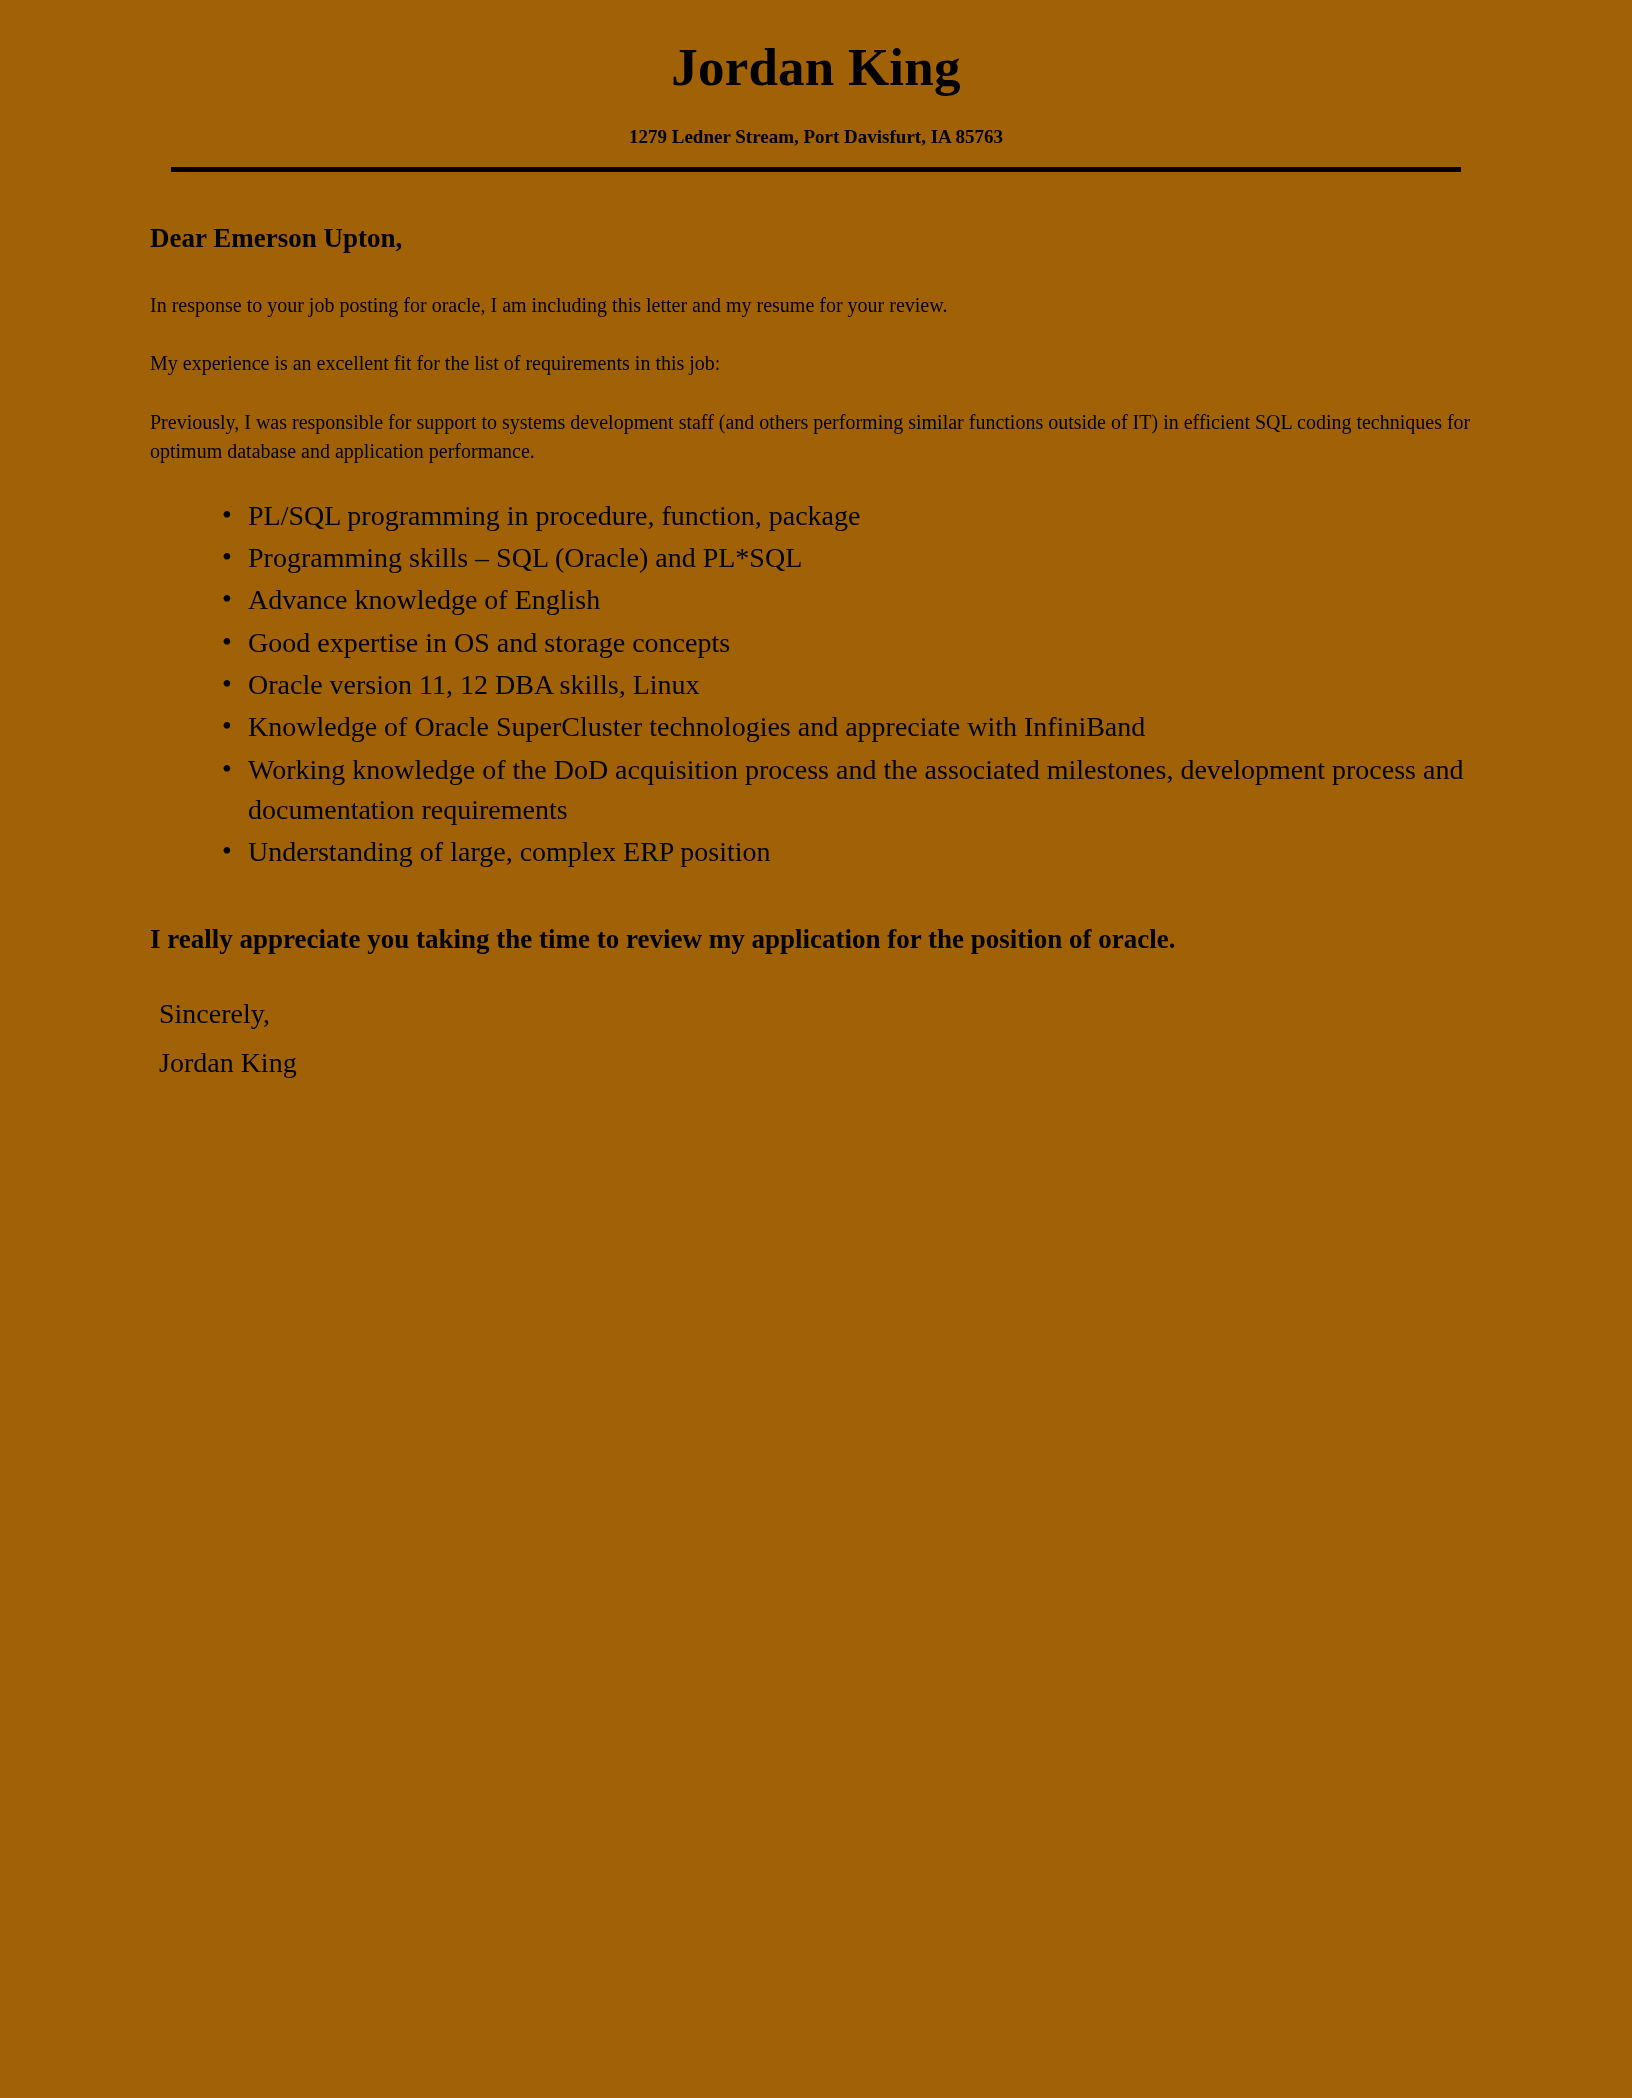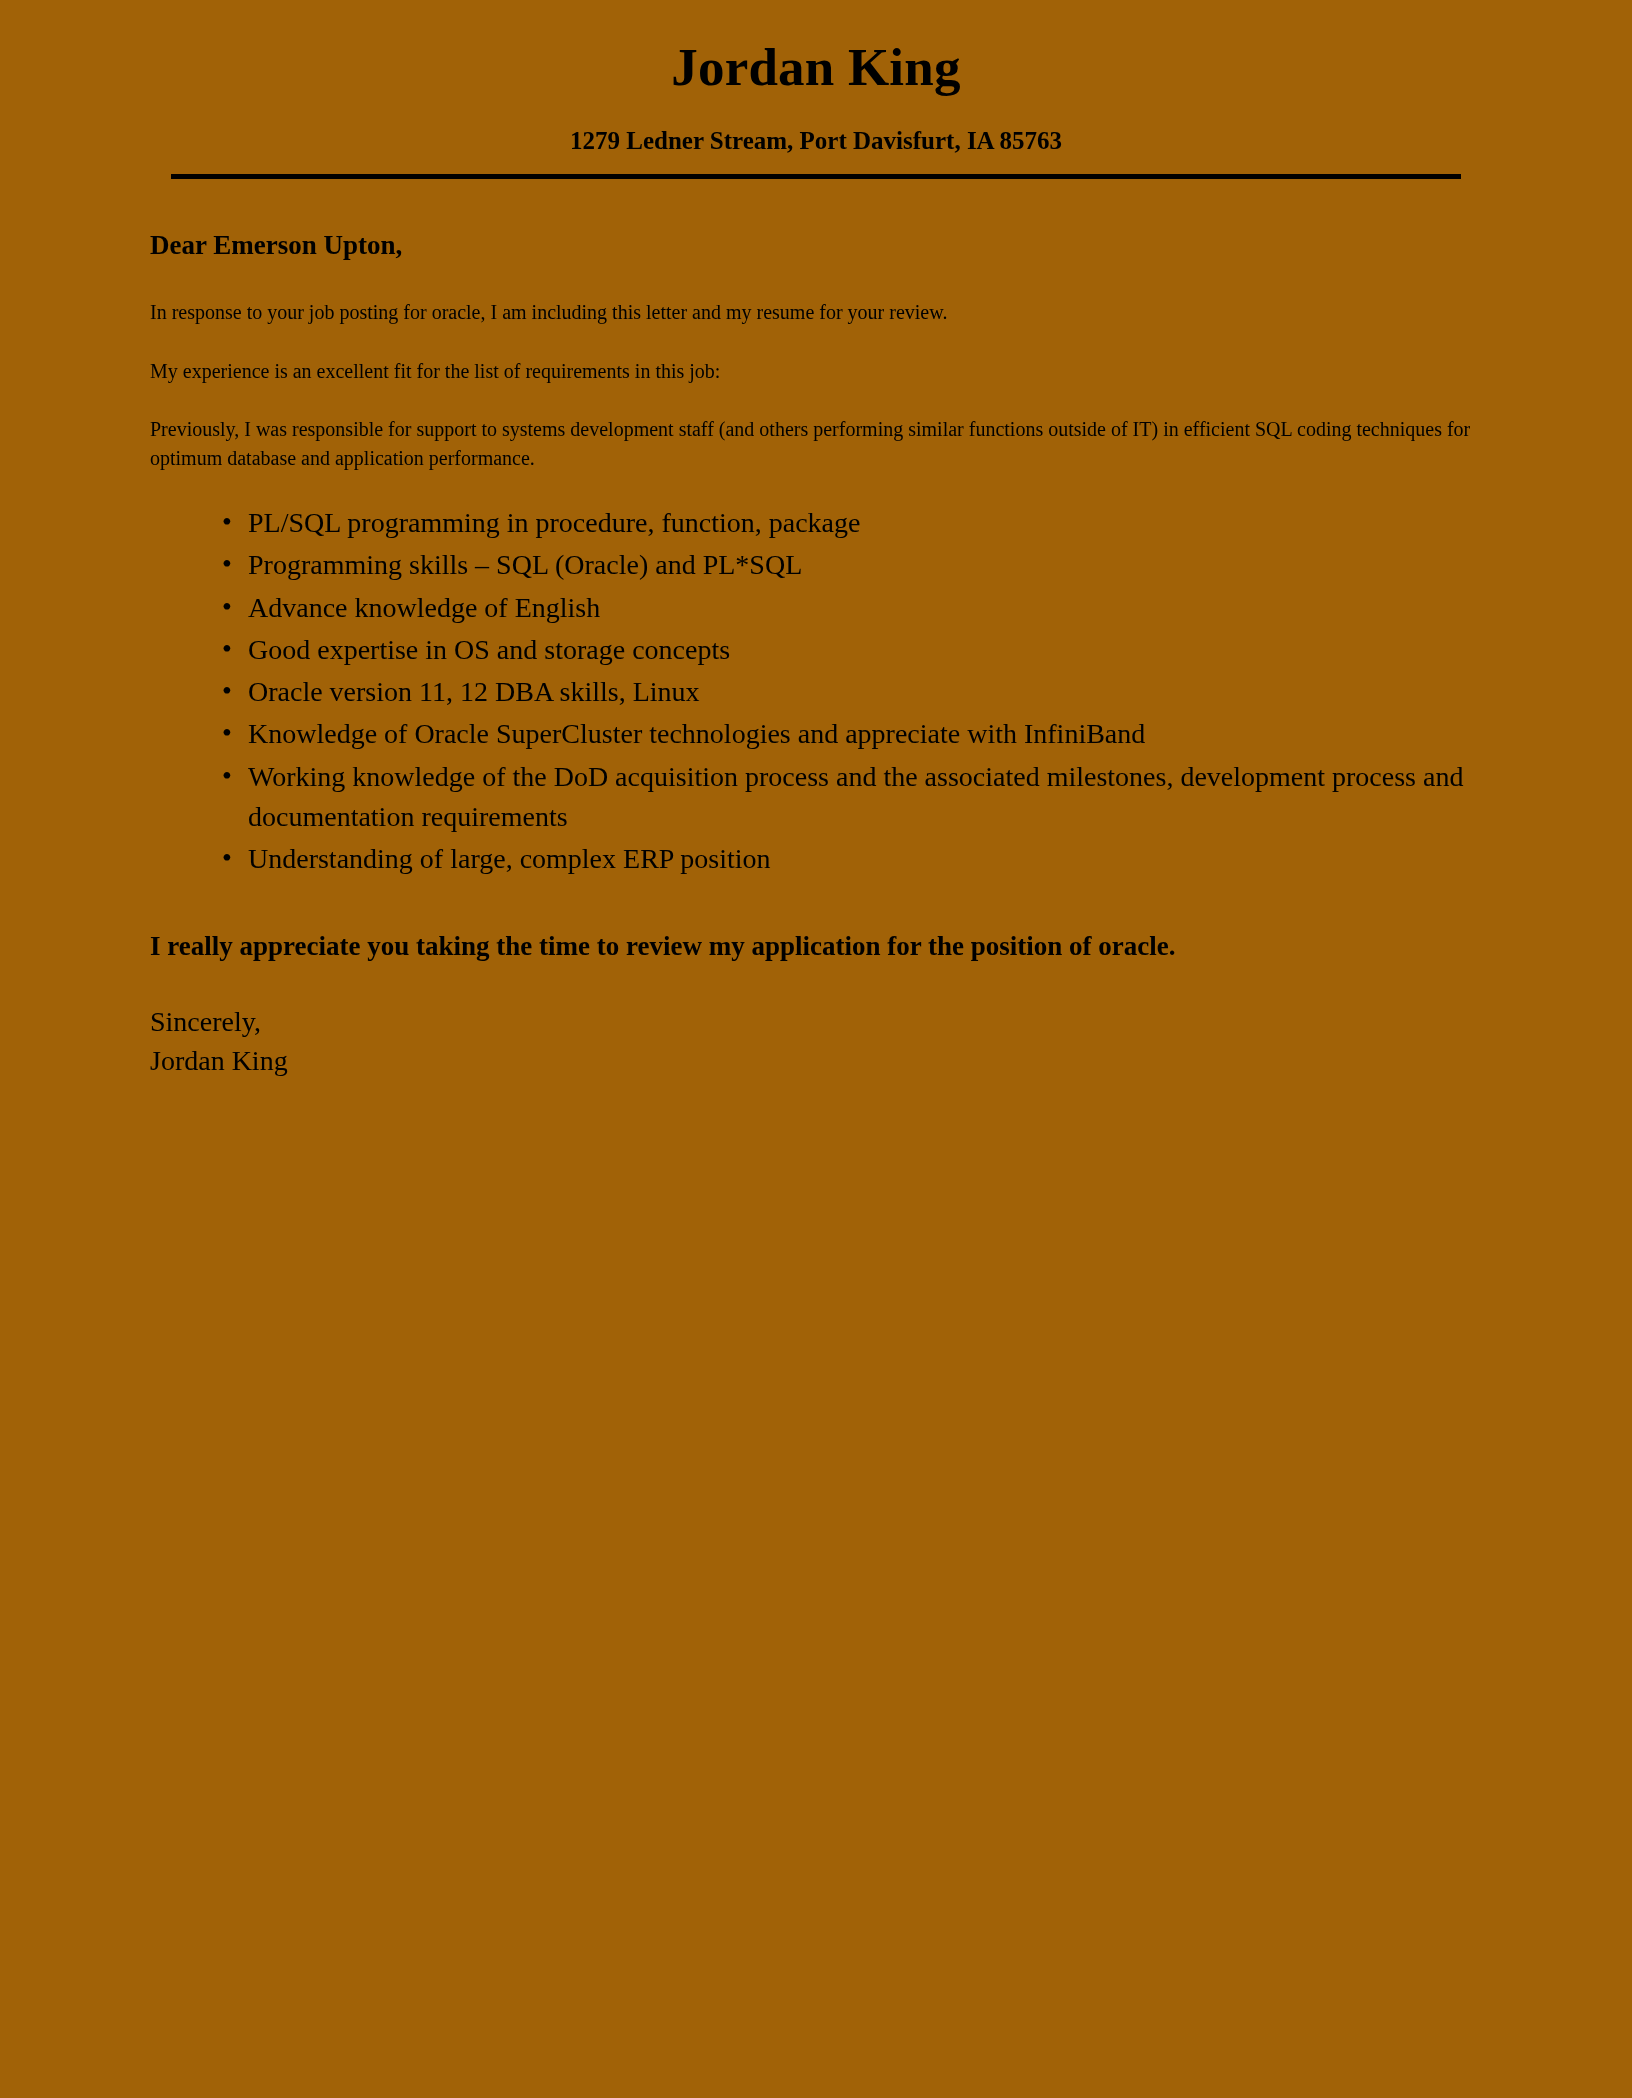--- a/index.html
+++ b/index.html
@@ -28,21 +28,21 @@
     padding-top: 38px;
   }
   .name-title {
     font-size: 53px;
     font-weight: bold;
     line-height: 1.1;
     letter-spacing: 0.2px;
     margin: 0;
   }
   .address-line {
-    font-size: 25px;
+    font-size: 19px;
     font-weight: bold;
     margin: 30px 0 0 0;
     line-height: 1.2;
   }
   .header-rule {
     margin: 18px auto 0 auto;
     width: 1290px;
     height: 5px;
     background: #000000;
   }
@@ -86,21 +86,21 @@
     font-weight: bold;
     line-height: 1.4;
     margin: 48px 0 13px 0;
   }
   .signoff {
     margin-top: 36px;
     font-size: 28px;
     line-height: 1.42;
   }
   .signoff div {
-    margin: 0;
+    margin: 9px;
   }
 </style>
 </head>
 <body>
 
 <div class="page">
 
   <div class="letterhead">
     <h1 class="name-title">Jordan King</h1>
     <div class="address-line">1279 Ledner Stream, Port Davisfurt, IA 85763</div>

